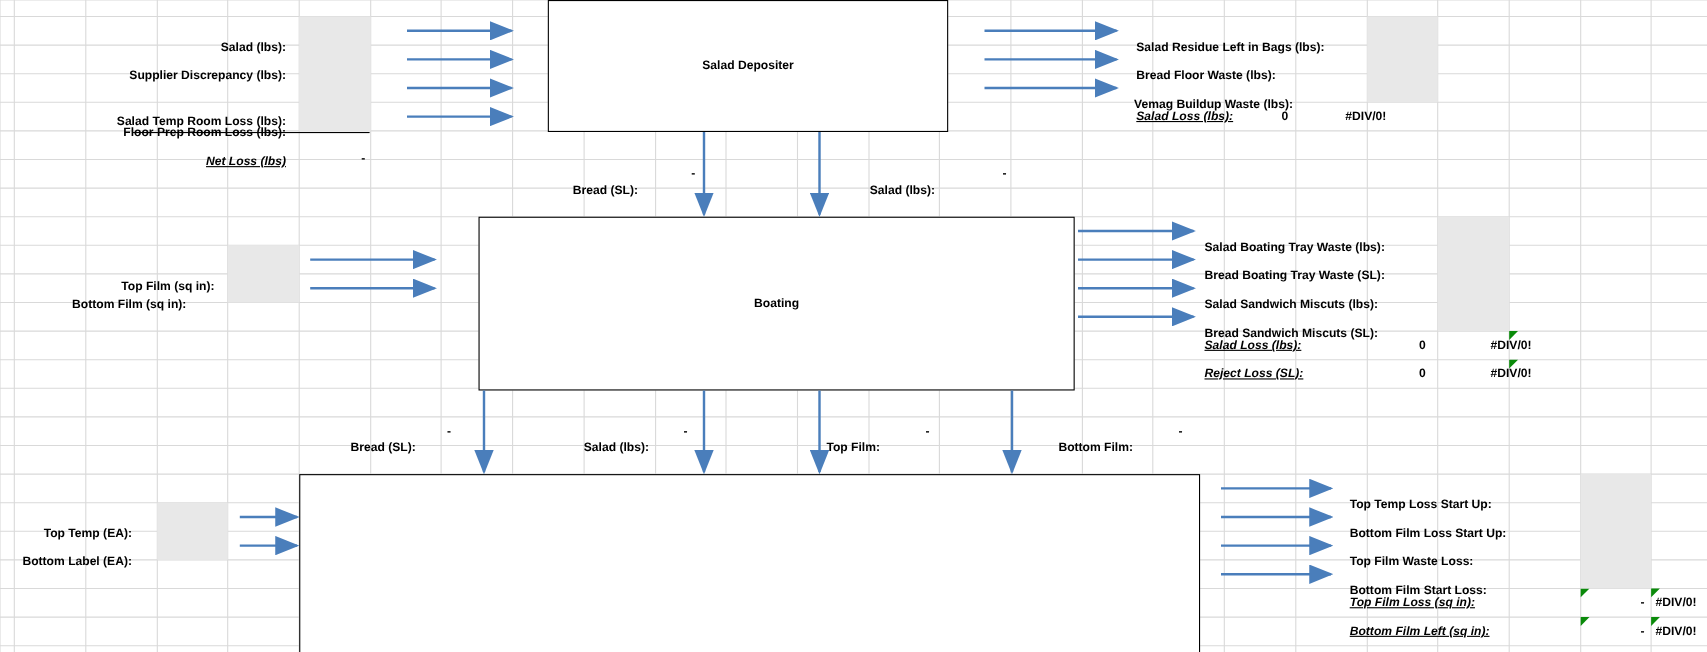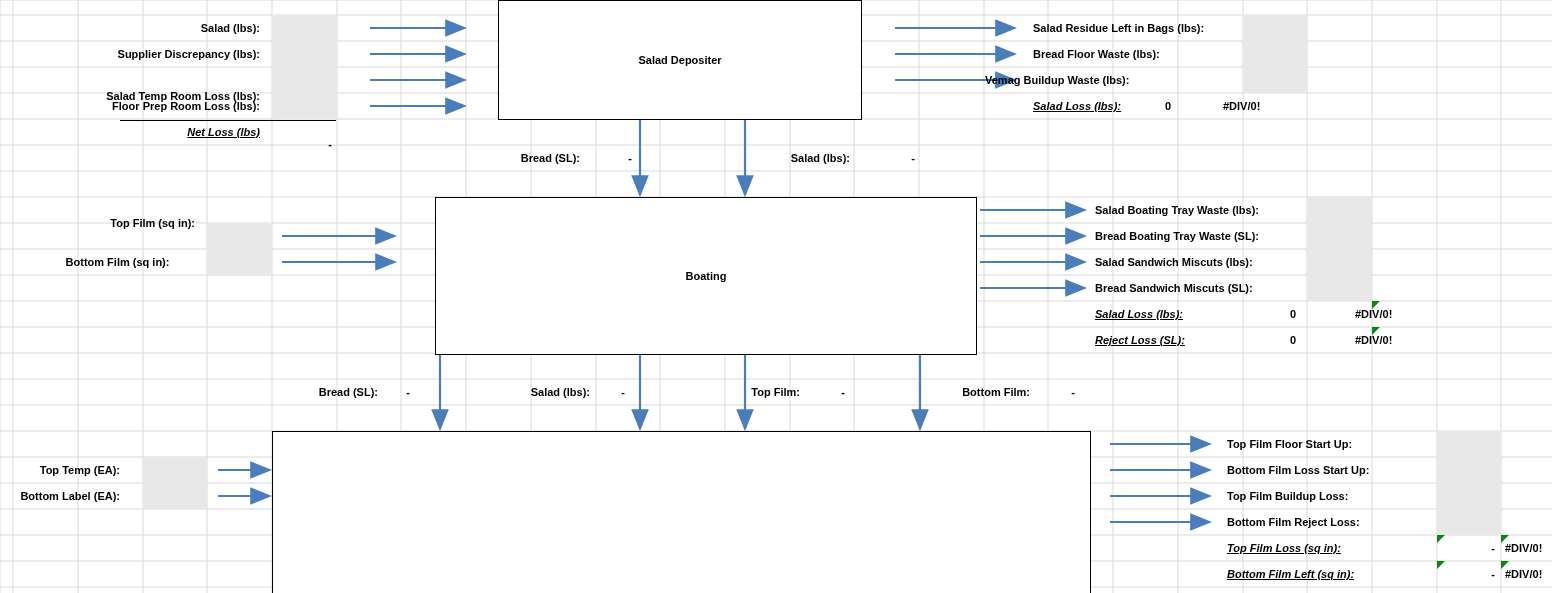--- a/index.html
+++ b/index.html
@@ -24,21 +24,21 @@
     stroke-width: 1;
   }
   .green-tri {
     stroke: none;
     fill: #0a8a0a;
   }
   .label {
     position: absolute;
     white-space: nowrap;
   }
-  .bold { font-weight: bold; }
+  .bold { font-weight: bold; margin-top: 15px; }
   .right { text-align: right; }
   .it-un { font-style: italic; text-decoration: underline; font-weight: bold; }
   .under-line {
     position: absolute;
     height: 0;
     border-top: 1px solid #000;
   }
   .cellbox {
     position: absolute;
     background: #e8e8e8;
@@ -191,31 +191,31 @@
 <div class="label bold right" style="left:120px; top:22px; width:140px;">Salad (lbs):</div>
 <div class="label bold right" style="left:60px; top:48px; width:200px;">Supplier Discrepancy (lbs):</div>
 <div class="label bold right" style="left:60px; top:90px; width:200px;">Salad Temp Room Loss (lbs):</div>
 <div class="label bold right" style="left:60px; top:100px; width:200px;">Floor Prep Room Loss (lbs):</div>
 <div class="label bold it-un right" style="left:100px; top:126px; width:160px; font-style:italic;">Net Loss (lbs)</div>
 <div class="under-line" style="left:120px; top:120px; width:216px;"></div>
 <div class="val right" style="left:272px; top:138px; width:60px;">-</div>
 
 <div class="label bold" style="left:1033px; top:22px;">Salad Residue Left in Bags (lbs):</div>
 <div class="label bold" style="left:1033px; top:48px;">Bread Floor Waste (lbs):</div>
-<div class="label bold" style="left:985px; top:74px;">Vemag Buildup Waste (lbs):</div>
+<div class="label bold" style="left:1031px; top:74px;">Vemag Buildup Waste (lbs):</div>
 <div class="label it-un" style="left:1033px; top:100px;">Salad Loss (lbs):</div>
 <div class="val" style="left:1165px; top:100px;">0</div>
 <div class="val" style="left:1223px; top:100px;">#DIV/0!</div>
 
 <div class="label bold right" style="left:470px; top:152px; width:110px;">Bread (SL):</div>
 <div class="val right" style="left:590px; top:152px; width:42px;">-</div>
 <div class="label bold right" style="left:750px; top:152px; width:100px;">Salad (lbs):</div>
 <div class="val right" style="left:860px; top:152px; width:55px;">-</div>
 
-<div class="label bold right" style="left:40px; top:217px; width:155px;">Top Film (sq in):</div>
+<div class="label bold right" style="left:40px; top:240px; width:155px;">Top Film (sq in):</div>
 <div class="label bold right" style="left:40px; top:256px; width:155px;text-align:center;">Bottom Film (sq in):</div>
 
 <div class="label bold" style="left:1095px; top:204px;">Salad Boating Tray Waste (lbs):</div>
 <div class="label bold" style="left:1095px; top:230px;">Bread Boating Tray Waste (SL):</div>
 <div class="label bold" style="left:1095px; top:256px;">Salad Sandwich Miscuts (lbs):</div>
 <div class="label bold" style="left:1095px; top:282px;">Bread Sandwich Miscuts (SL):</div>
 <div class="label it-un" style="left:1095px; top:308px;">Salad Loss (lbs):</div>
 <div class="val" style="left:1290px; top:308px;">0</div>
 <div class="val" style="left:1355px; top:308px;">#DIV/0!</div>
 <div class="label it-un" style="left:1095px; top:334px;">Reject Loss (SL):</div>
@@ -227,22 +227,22 @@
 <div class="label bold right" style="left:505px; top:386px; width:85px;">Salad (lbs):</div>
 <div class="val right" style="left:595px; top:386px; width:30px;">-</div>
 <div class="label bold right" style="left:720px; top:386px; width:80px;">Top Film:</div>
 <div class="val right" style="left:805px; top:386px; width:40px;">-</div>
 <div class="label bold right" style="left:940px; top:386px; width:90px;">Bottom Film:</div>
 <div class="val right" style="left:1035px; top:386px; width:40px;">-</div>
 
 <div class="label bold right" style="left:10px; top:464px; width:110px;">Top Temp (EA):</div>
 <div class="label bold right" style="left:10px; top:490px; width:110px;">Bottom Label (EA):</div>
 
-<div class="label bold" style="left:1227px; top:438px;">Top Film Floor Start Up:</div>
+<div class="label bold" style="left:1227px; top:438px;">Top Temp Loss Start Up:</div>
 <div class="label bold" style="left:1227px; top:464px;">Bottom Film Loss Start Up:</div>
-<div class="label bold" style="left:1227px; top:490px;">Top Film Buildup Loss:</div>
-<div class="label bold" style="left:1227px; top:516px;">Bottom Film Reject Loss:</div>
+<div class="label bold" style="left:1227px; top:490px;">Top Film Waste Loss:</div>
+<div class="label bold" style="left:1227px; top:516px;">Bottom Film Start Loss:</div>
 <div class="label it-un" style="left:1227px; top:542px;">Top Film Loss (sq in):</div>
 <div class="val right" style="left:1440px; top:542px; width:55px;">-</div>
 <div class="val" style="left:1505px; top:542px;">#DIV/0!</div>
 <div class="label it-un" style="left:1227px; top:568px;">Bottom Film Left (sq in):</div>
 <div class="val right" style="left:1440px; top:568px; width:55px;">-</div>
 <div class="val" style="left:1505px; top:568px;">#DIV/0!</div>
 
 </body></html>

